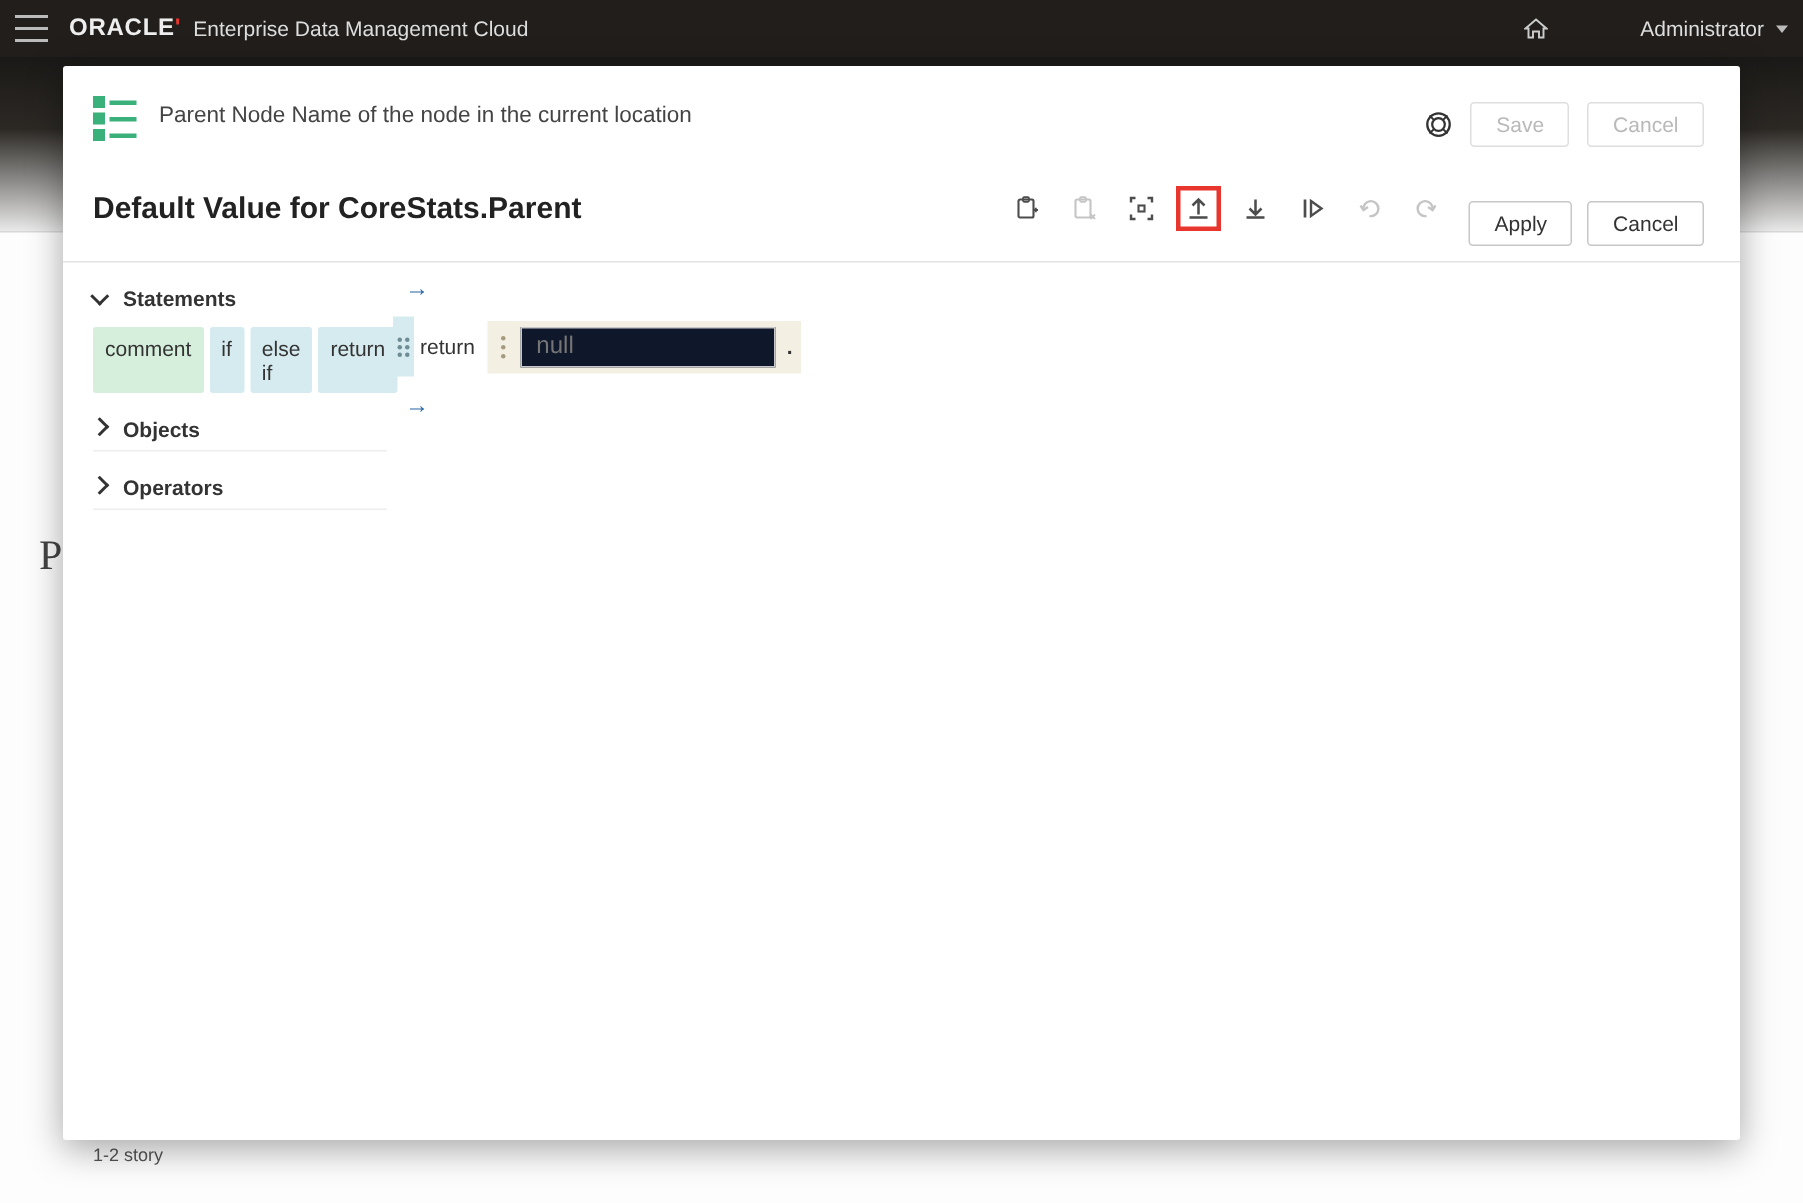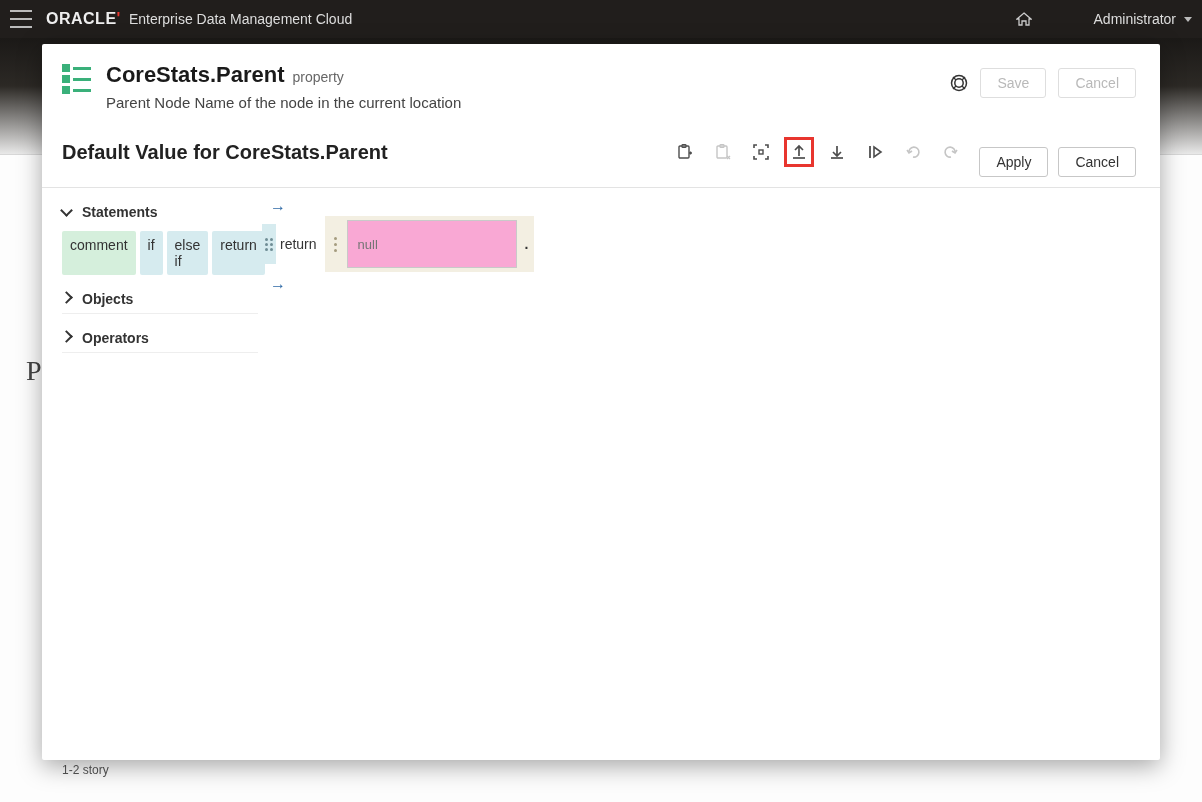--- a/index.html
+++ b/index.html
@@ -134,22 +134,22 @@
   }
   .grip-dots {
     display: grid; grid-template-columns: 3px 3px; grid-auto-rows: 3px; gap: 2px;
   }
   .grip-dots div { width: 3px; height: 3px; background: #6f8d95; border-radius: 50%; }
   .kw-return { font-size: 14px; color: #333; margin-right: 8px; }
   .expr-wrap { display: flex; align-items: center; background: #f3efe2; padding: 4px 6px; }
   .expr-grip { width: 10px; display: flex; flex-direction: column; gap: 3px; align-items: center; margin-right: 6px; cursor: grab; }
   .expr-grip div { width: 3px; height: 3px; background: #a59c7f; border-radius: 50%; }
   .expr-input {
-    width: 170px; height: 48px; border: 1px solid #c9c9c9; background: #f9a8d4;
-    padding: 0 10px; font-size: 13px; color: #666;
+    width: 170px; height: 27px; border: 1px solid #c9c9c9; background: #0f172a;
+    padding: 0 10px; font-size: 16px; color: #666;
   }
   .expr-dot { margin-left: 8px; color: #333; font-weight: 700; }
 
 </style>
 </head>
 <body>
 
 <div class="masthead">
   <div class="hamburger">
     <div></div>
@@ -182,24 +182,20 @@
   <div class="dlg-header">
     <div class="obj-icon">
       <div class="sq"></div>
         <div class="ln"></div>
       <div class="sq"></div>
         <div class="ln"></div>
       <div class="sq"></div>
         <div class="ln"></div>
     </div>
     <div class="titles">
-      <div class="title-line">
-        <span class="title-main">CoreStats.Parent</span>
-        <span class="title-tag">property</span>
-      </div>
       <div class="subtitle">Parent Node Name of the node in the current location</div>
     </div>
     <div class="hdr-actions">
       <span class="help-icon">
         <svg width="18" height="18" viewBox="0 0 18 18">
             <circle cx="9" cy="9" r="7.5" fill="none" stroke="#333" stroke-width="1.5"></circle>
             <circle cx="9" cy="9" r="4.2" fill="none" stroke="#333" stroke-width="1.5"></circle>
             <line x1="3" y1="3" x2="6" y2="6" stroke="#333" stroke-width="1.2"></line>
             <line x1="15" y1="3" x2="12" y2="6" stroke="#333" stroke-width="1.2"></line>
             <line x1="3" y1="15" x2="6" y2="12" stroke="#333" stroke-width="1.2"></line>

